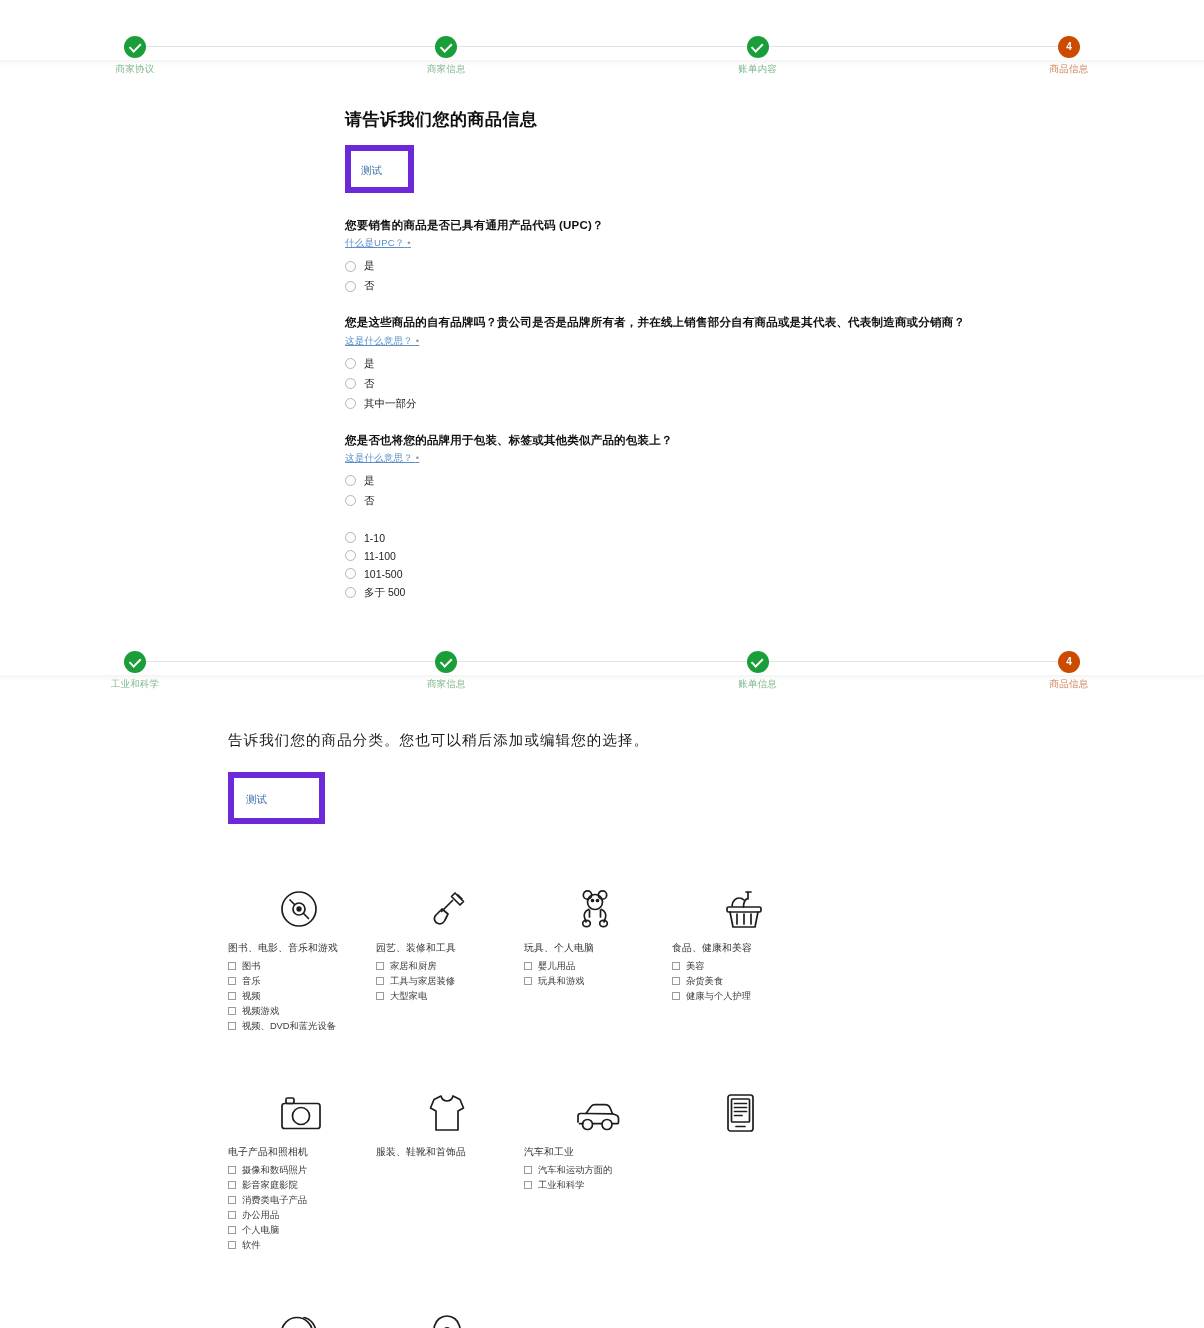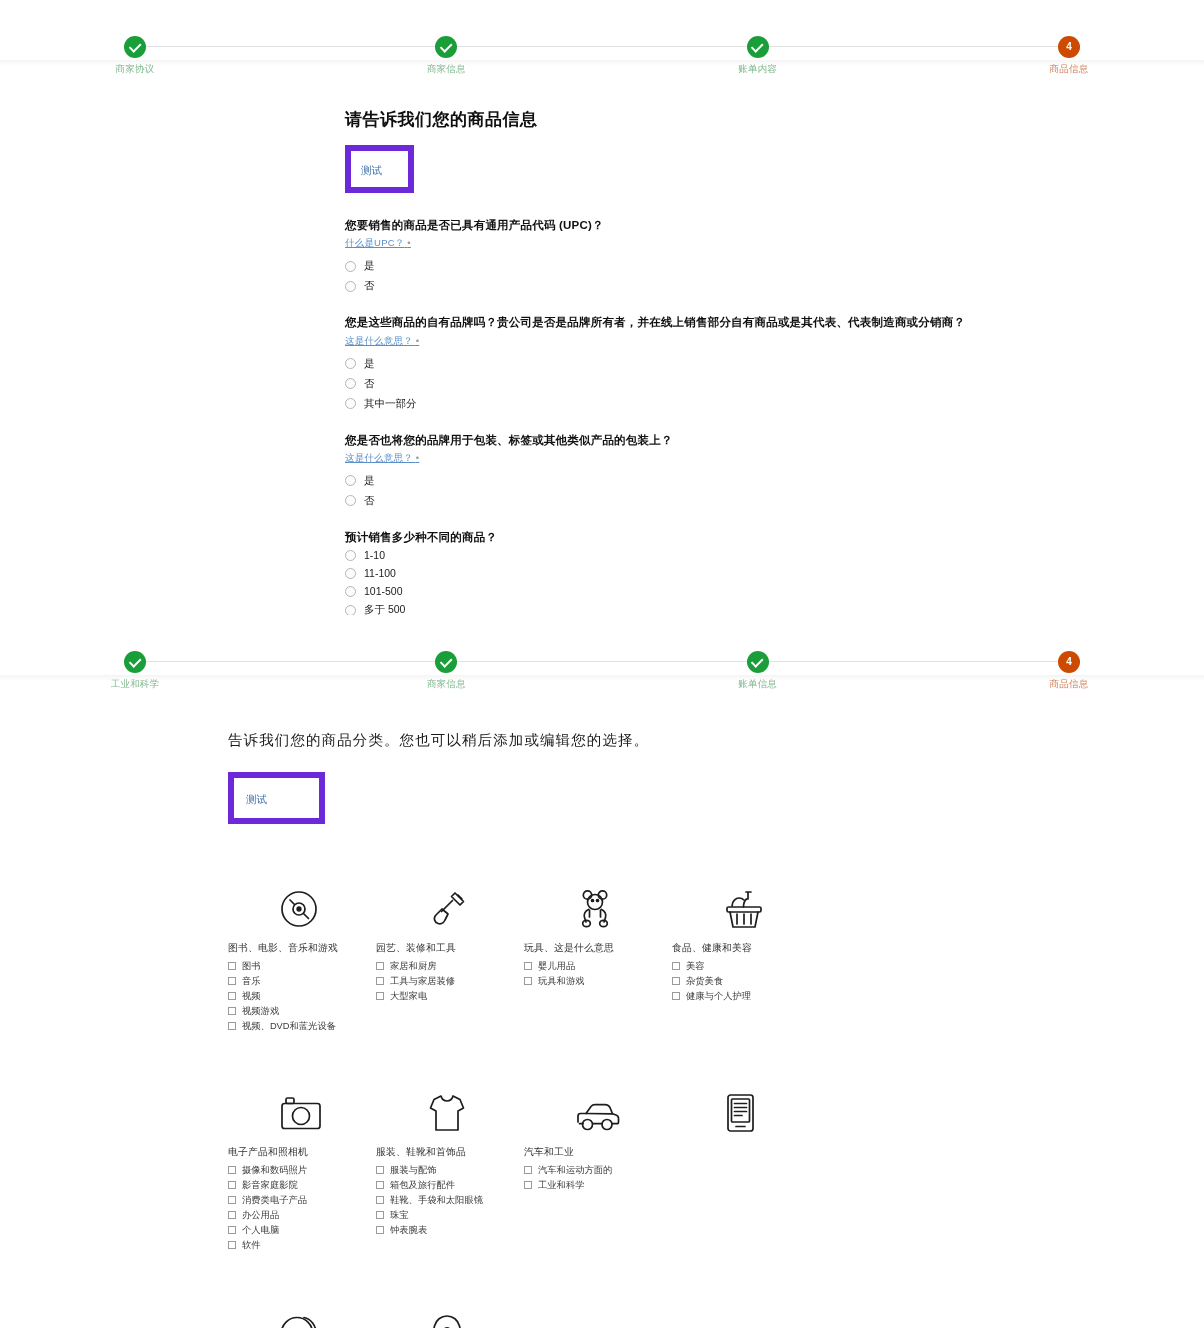--- a/index.html
+++ b/index.html
@@ -317,21 +317,20 @@
           </li>
           <li class="opt">
             <span class="radio"></span>
             <span>否</span>
           </li>
         </ul>
       </div>
 
       
       <div class="qblock">
-        <p class="qtext">预计销售多少种不同的商品？</p>
         <ul class="opts">
           <li class="opt">
             <span class="radio"></span>
             <span>1-10</span>
           </li>
           <li class="opt">
             <span class="radio"></span>
             <span>11-100</span>
           </li>
           <li class="opt">
@@ -453,21 +452,21 @@
                 <circle cx="30.5" cy="9" r="4.2"></circle>
               <circle cx="23" cy="16" r="7.5"></circle>
               <circle cx="20.5" cy="14.5" r="1" fill="#1d1d1d"></circle>
                 <circle cx="25.5" cy="14.5" r="1" fill="#1d1d1d"></circle>
               <path d="M16.5 23.5 C13 25 11.5 28.5 12.5 31.5 L14 36 M29.5 23.5 C33 25 34.5 28.5 33.5 31.5 L32 36"></path>
               <path d="M17.5 24 L17.5 31 M28.5 24 L28.5 31"></path>
               <ellipse cx="14.5" cy="37.5" rx="3.8" ry="3.2"></ellipse>
                 <ellipse cx="31.5" cy="37.5" rx="3.8" ry="3.2"></ellipse>
             </svg>
           </div>
-          <div class="cat-head">玩具、这是什么意思</div>
+          <div class="cat-head">玩具、个人电脑</div>
           <ul class="cat-items">
             <li>
                 <span class="cb"></span>
                 <span class="txt">婴儿用品</span>
               </li>
             <li>
                 <span class="cb"></span>
                 <span class="txt">玩具和游戏</span>
               </li>
           </ul>
@@ -537,42 +536,20 @@
           </ul>
         </div>
 
         <div class="cat-cell">
           <div class="cat-icon">
             <svg width="46" height="46" viewBox="0 0 46 46" fill="none" stroke="#1d1d1d" stroke-width="1.7" stroke-linecap="round" stroke-linejoin="round">
               <path d="M17 6 L10 9.5 L6.5 18 L12 21 L12 40 L34 40 L34 21 L39.5 18 L36 9.5 L29 6 C28 9.5 25.8 11 23 11 C20.2 11 18 9.5 17 6 Z"></path>
             </svg>
           </div>
           <div class="cat-head">服装、鞋靴和首饰品</div>
-          <ul class="cat-items">
-            <li>
-                <span class="cb"></span>
-                <span class="txt">服装与配饰</span>
-              </li>
-            <li>
-                <span class="cb"></span>
-                <span class="txt">箱包及旅行配件</span>
-              </li>
-            <li>
-                <span class="cb"></span>
-                <span class="txt">鞋靴、手袋和太阳眼镜</span>
-              </li>
-            <li>
-                <span class="cb"></span>
-                <span class="txt">珠宝</span>
-              </li>
-            <li>
-                <span class="cb"></span>
-                <span class="txt">钟表腕表</span>
-              </li>
-          </ul>
         </div>
 
         <div class="cat-cell">
           <div class="cat-icon">
             <svg width="52" height="40" viewBox="0 0 52 40" fill="none" stroke="#1d1d1d" stroke-width="1.7" stroke-linecap="round" stroke-linejoin="round">
               <path d="M6 26 L6 20 C6 18.5 7 17.5 8.5 17.5 L14 17.5 L19 10.5 C20 9.3 21.3 8.7 23 8.7 L33 8.7 C35.5 8.7 37.3 10 38.3 12.3 L40.5 17.8 L44 19 C45.5 19.5 46.5 20.7 46.5 22.3 L46.5 26 C46.5 27 45.8 27.7 44.8 27.7 L40 27.7 M30 27.7 L21 27.7 M11 27.7 L7.5 27.7"></path>
               <circle cx="15.5" cy="28.5" r="5"></circle>
                 <circle cx="35" cy="28.5" r="5"></circle>
               <path d="M14 17.5 L40.5 17.8"></path>
             </svg>

